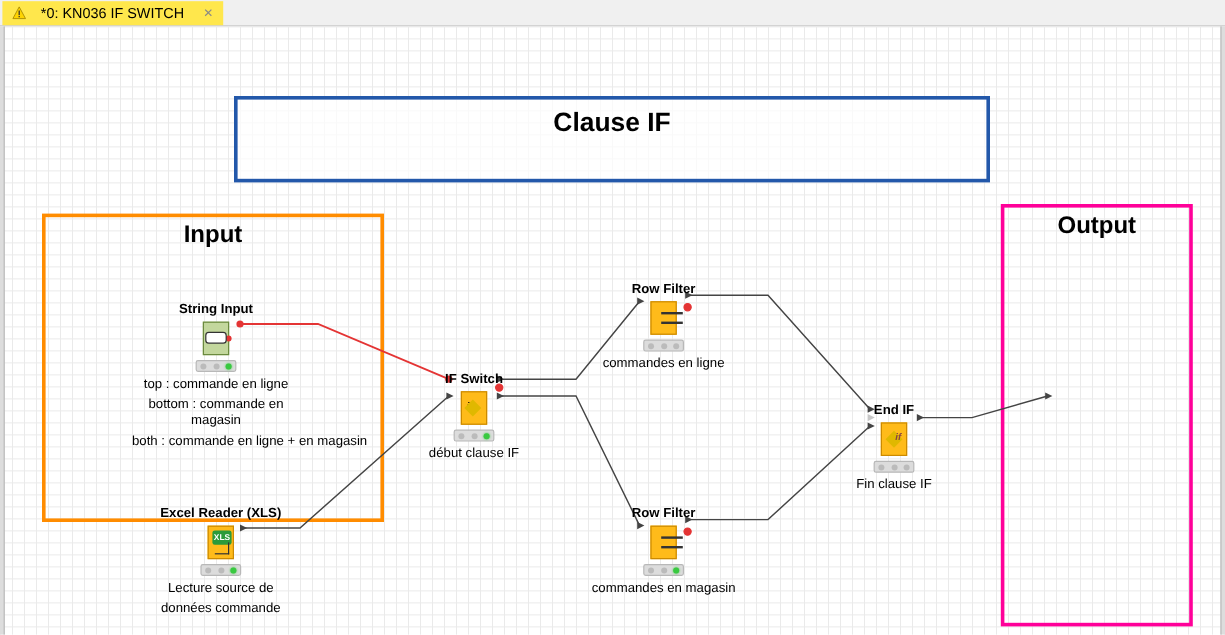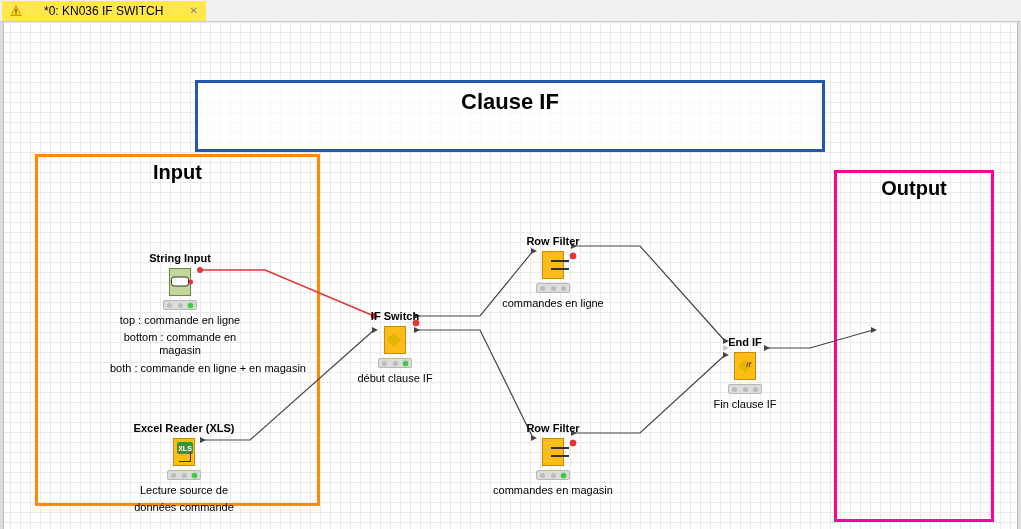--- a/index.html
+++ b/index.html
@@ -1,19 +1,19 @@
 <!DOCTYPE html>
 <html><head>
 <meta charset="utf-8">
 <style>
 * { box-sizing: border-box; margin: 0; padding: 0; }
 body { font-family: Arial, sans-serif; font-size: 12px; background: #fff; width: 1021px; height: 529px; overflow: hidden; }
 
 .tab-bar { display: flex; background: #f0f0f0; border-bottom: 1px solid #ccc; height: 22px; align-items: center; padding-left: 2px; }
-.tab { display: flex; align-items: center; background: #ffe74c; padding: 2px 8px; height: 20px; gap: 22px; cursor: pointer; }
+.tab { display: flex; align-items: center; background: #ffe74c; padding: 2px 8px; height: 20px; gap: 12px; cursor: pointer; }
 .tab .warn-icon { width: 12px; height: 12px; }
 .tab .close { font-size: 10px; color: #888; cursor: pointer; margin-left: 4px; }
 
 .canvas { position: relative; width: 1021px; height: 507px; background-image:
   linear-gradient(to right, #eaeaea 1px, transparent 1px),
   linear-gradient(to bottom, #eaeaea 1px, transparent 1px);
   background-size: 10px 10px;
   background-position: 0 0;
   padding-left: 47px;
 }
@@ -90,21 +90,21 @@
 </div>
 
 <div class="canvas">
   <div class="ruler-v"></div>
   <div class="scrollbar-right"></div>
 
   <div class="title-block" style="left:195px; top:58px; width:630px; height:72px;">
     <h1>Clause IF</h1>
   </div>
 
-  <div class="zone zone-input" style="left:35px; top:132px; width:285px; height:352px;">
+  <div class="zone zone-input" style="left:35px; top:156px; width:285px; height:257px;">
     <div class="zone-title">Input</div>
   </div>
   <div class="zone zone-output" style="left:834px; top:148px; width:160px; height:352px;">
     <div class="zone-title">Output</div>
   </div>
 
   <svg class="links">
 
     <path class="red" d="M 200 248 L 265 248 L 374 294"></path>
     <circle class="port-r" cx="200" cy="248" r="3"></circle>

